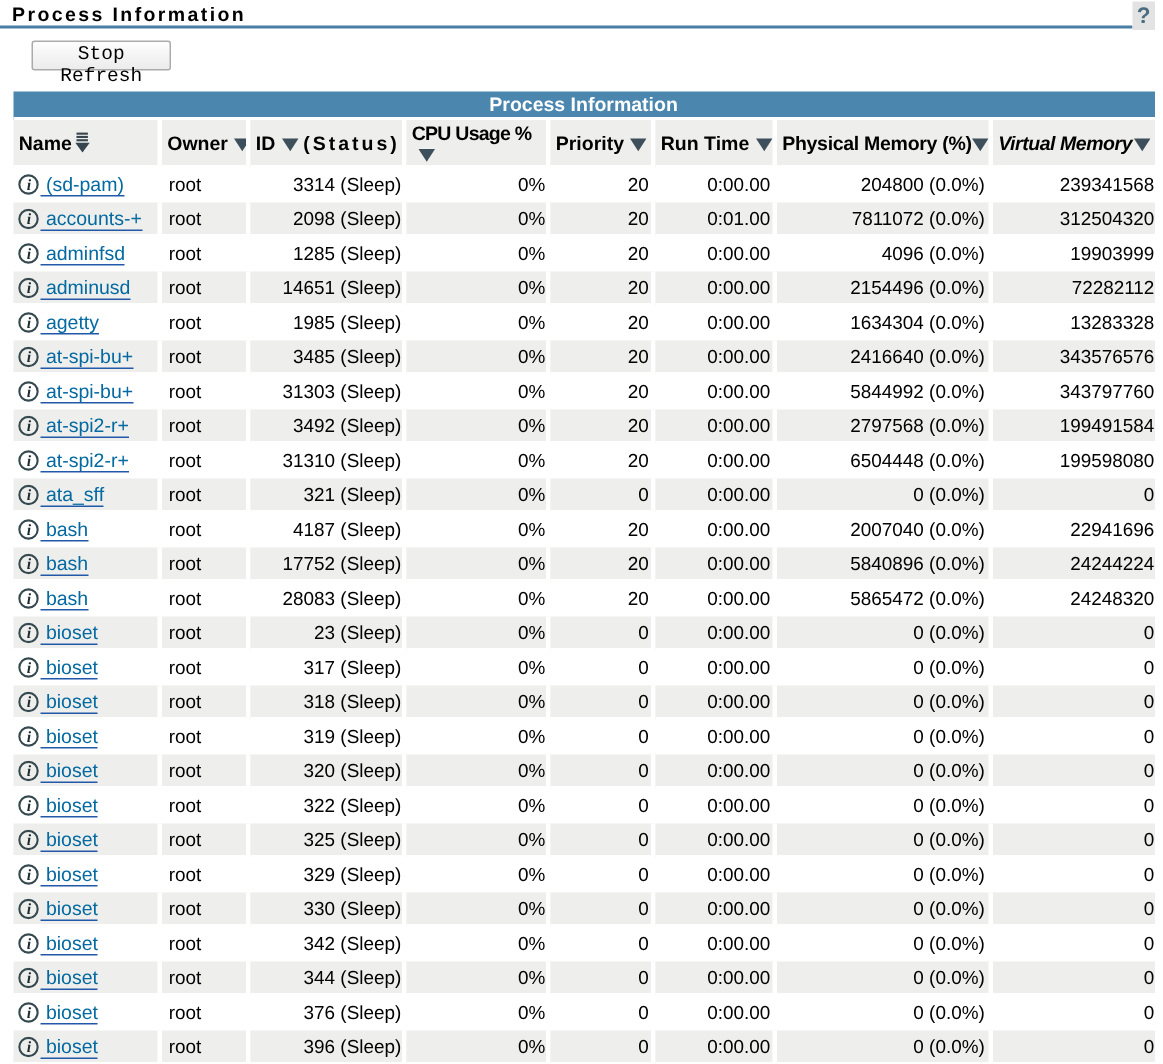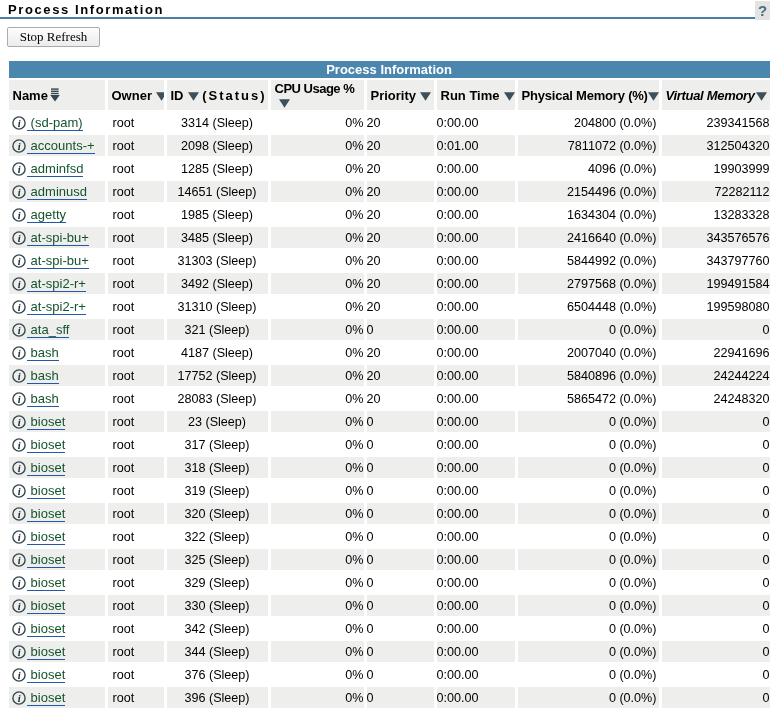--- a/index.html
+++ b/index.html
@@ -3,43 +3,43 @@
 <meta charset="utf-8">
 <style>
 * { margin:0; padding:0; box-sizing:border-box; }
 html,body { background:#fff; width:775px; height:709px; overflow:hidden;
   font-family:"Liberation Sans", sans-serif; }
 .title { position:absolute; left:8px; top:1.5px; font-size:13px; font-weight:bold;
   letter-spacing:1.6px; color:#000; }
 .rule { position:absolute; left:0; top:16.5px; width:755px; height:2px; background:#4a7ea4; }
 .help { position:absolute; left:755px; top:1px; width:15px; height:19px; background:#e3e3e3;
   color:#4b6d80; font-weight:bold; font-size:15px; text-align:center; line-height:19px; }
-.btn { position:absolute; left:7px; top:26.5px; width:93px; height:20px;
+.btn { position:absolute; left:21px; top:26.5px; width:93px; height:20px;
   background:linear-gradient(180deg,#fdfdfd,#ececec); border:1px solid #ababab; border-radius:2px;
-  font-family:Liberation Serif, serif; font-size:13px; color:#000; text-align:center; }
+  font-family:Liberation Mono, monospace; font-size:13px; color:#000; text-align:center; }
 table { position:absolute; left:8.5px; top:61px; width:761px; border-collapse:separate;
   border-spacing:0; table-layout:fixed; font-size:12.6px; color:#000; }
 col.w1{width:99px} col.w2{width:59px} col.w3{width:104px} col.w4{width:96px}
 col.w5{width:70px} col.w6{width:81px} col.w7{width:144px} col.w8{width:108px}
 td { vertical-align:middle; border-bottom:2px solid #fff; overflow:hidden; white-space:nowrap; }
 td:not(:last-child) { border-right:3px solid #fff; }
 tr.bluebar td { height:19px; background:#4b86ae; color:#fff; font-weight:bold; font-size:13px;
   text-align:center; border-right:none; }
 tr.head td { height:32px; background:#eeeeec; font-weight:bold; font-size:13px; padding-left:4px; }
 tr.odd td, tr.even td { height:23px; }
 tr.even td { background:#eeeeec; }
 .c-name { padding-left:3px; }
 .c-owner { padding-left:5px; }
-.c-id   { text-align:center; padding-right:0px; }
+.c-id   { text-align:right; padding-right:0px; }
 .c-cpu  { text-align:right; padding-right:0px; }
-.c-pri  { text-align:left; padding-right:1px; }
-.c-run  { text-align:left; padding-right:1px; }
+.c-pri  { text-align:right; padding-right:1px; }
+.c-run  { text-align:right; padding-right:1px; }
 .c-phys { text-align:right; padding-right:2px; }
 .c-virt { text-align:right; padding-right:0px; }
-a { color:#14532d; font-size:13px; text-decoration:none; border-bottom:1.5px solid #2158a8; }
+a { color:#0369a1; font-size:13px; text-decoration:none; border-bottom:1.5px solid #2158a8; }
 svg.ii { vertical-align:-3px; margin-right:1.5px; }
 svg.tri { margin-left:4px; vertical-align:-1.5px; }
 svg.ni { margin-left:2px; vertical-align:-2.5px; }
 .cpu2 { line-height:13px; }
 .st { letter-spacing:2px; }
 svg.trip { margin-left:0; }
 .lsn2 { letter-spacing:-0.2px; }
 .lsn3 { letter-spacing:-0.3px;font-style:italic; }
 .cpu2 { letter-spacing:-0.5px;margin-top:32px; }
 svg.triv { margin-left:1px; }

